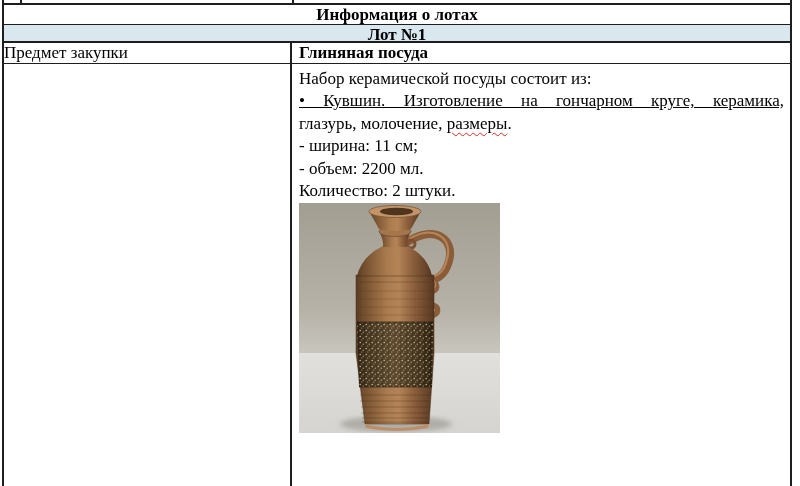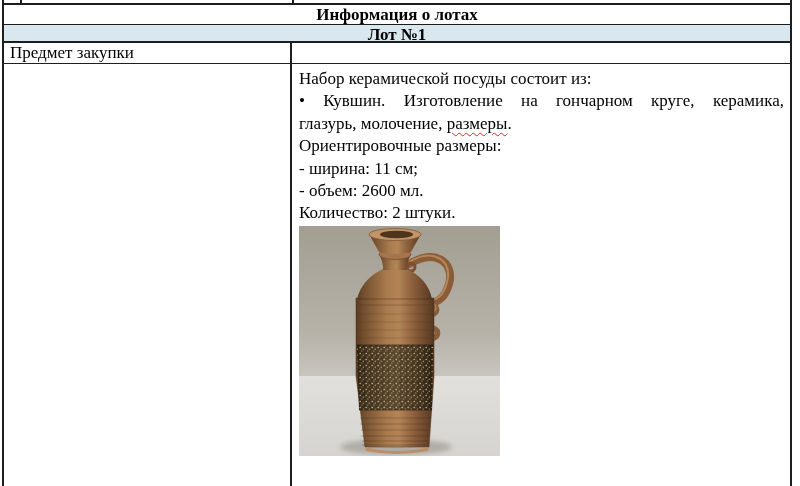--- a/index.html
+++ b/index.html
@@ -22,26 +22,26 @@
   .row.sliver{height:5px;border-bottom:2px solid var(--table_border);}
   .sliver-div{position:absolute;top:0;bottom:0;width:1.5px;background:var(--table_border);}
   .sliver-div.d1{left:16px;}
   .sliver-div.d2{left:288px;}
   .row.header{height:20px;border-bottom:1px solid var(--table_border);
     text-align:center;font-weight:bold;font-size:17px;line-height:20px;}
   .row.lot{height:18px;border-bottom:2px solid var(--table_border);
     background:var(--lot_row_bg);text-align:center;font-weight:bold;font-size:17px;line-height:19px;}
   .row.subject{height:21px;border-bottom:1px solid var(--table_border);display:flex;font-size:17px;line-height:20px;}
   .row.content{flex:1;display:flex;min-height:0;}
-  .cell-left{width:288px;flex:0 0 288px;border-right:2px solid var(--table_border);padding-left:6px;}
+  .cell-left{width:288px;flex:0 0 288px;border-right:2px solid var(--table_border);}
   .cell-right{flex:1;min-width:0;padding-left:7px;padding-right:6px;}
   .cell-right.bold{font-weight:bold;}
   .content .cell-right{padding-top:4px;}
   .line{font-size:17px;line-height:22.4px;white-space:normal;}
-  .line.just{text-align:justify;text-align-last:justify;}
+  .line.just{text-align:justify;text-align-last:justify;text-decoration:underline;}
   .squiggle{
     text-decoration-line:underline;
     text-decoration-style:wavy;
     text-decoration-color:var(--spellcheck_underline);
     text-decoration-thickness:1px;
     text-underline-offset:3px;
   }
   .caret{display:inline-block;width:1.5px;height:17px;background:var(--caret);
     vertical-align:text-bottom;margin:0 0.5px;}
   .photo{width:201px;height:230px;margin-top:1px;overflow:hidden;line-height:0;}
@@ -62,31 +62,33 @@
   </div>
 
   <div class="row lot">
     <span>Лот №1</span>
   </div>
 
   <div class="row subject">
     <div class="cell-left">
       <span>Предмет закупки</span>
     </div>
+    <div class="cell-right bold">
+      <span>Глиняная посуда</span>
+    </div>
   </div>
 
   <div class="row content">
     <div class="cell-left"></div>
     <div class="cell-right">
       <div class="line">Набор керамической посуды состоит из:</div>
       <div class="line just">• Кувшин. Изготовление на гончарном круге, керамика,</div>
       <div class="line"><span>глазурь, молочение, </span><span class="squiggle">размеры</span><span>.</span></div>
-      <div class="line">Ориентировочные размеры:</div>
       <div class="line">- ширина: 11 см;</div>
-      <div class="line">- объем: 2600 мл.</div>
+      <div class="line">- объем: 2200 мл.</div>
       <div class="line">Количество: 2 штуки.</div>
 
       <div class="photo">
         <svg width="201" height="230" viewBox="0 0 201 230" xmlns="http://www.w3.org/2000/svg">
           <defs>
             <linearGradient id="wallG" x1="0" y1="0" x2="0" y2="1">
               <stop offset="0" stop-color="#a29e92"></stop>
               <stop offset="0.7" stop-color="#b6b2a8"></stop>
               <stop offset="1" stop-color="#c9c6bf"></stop>
             </linearGradient>

